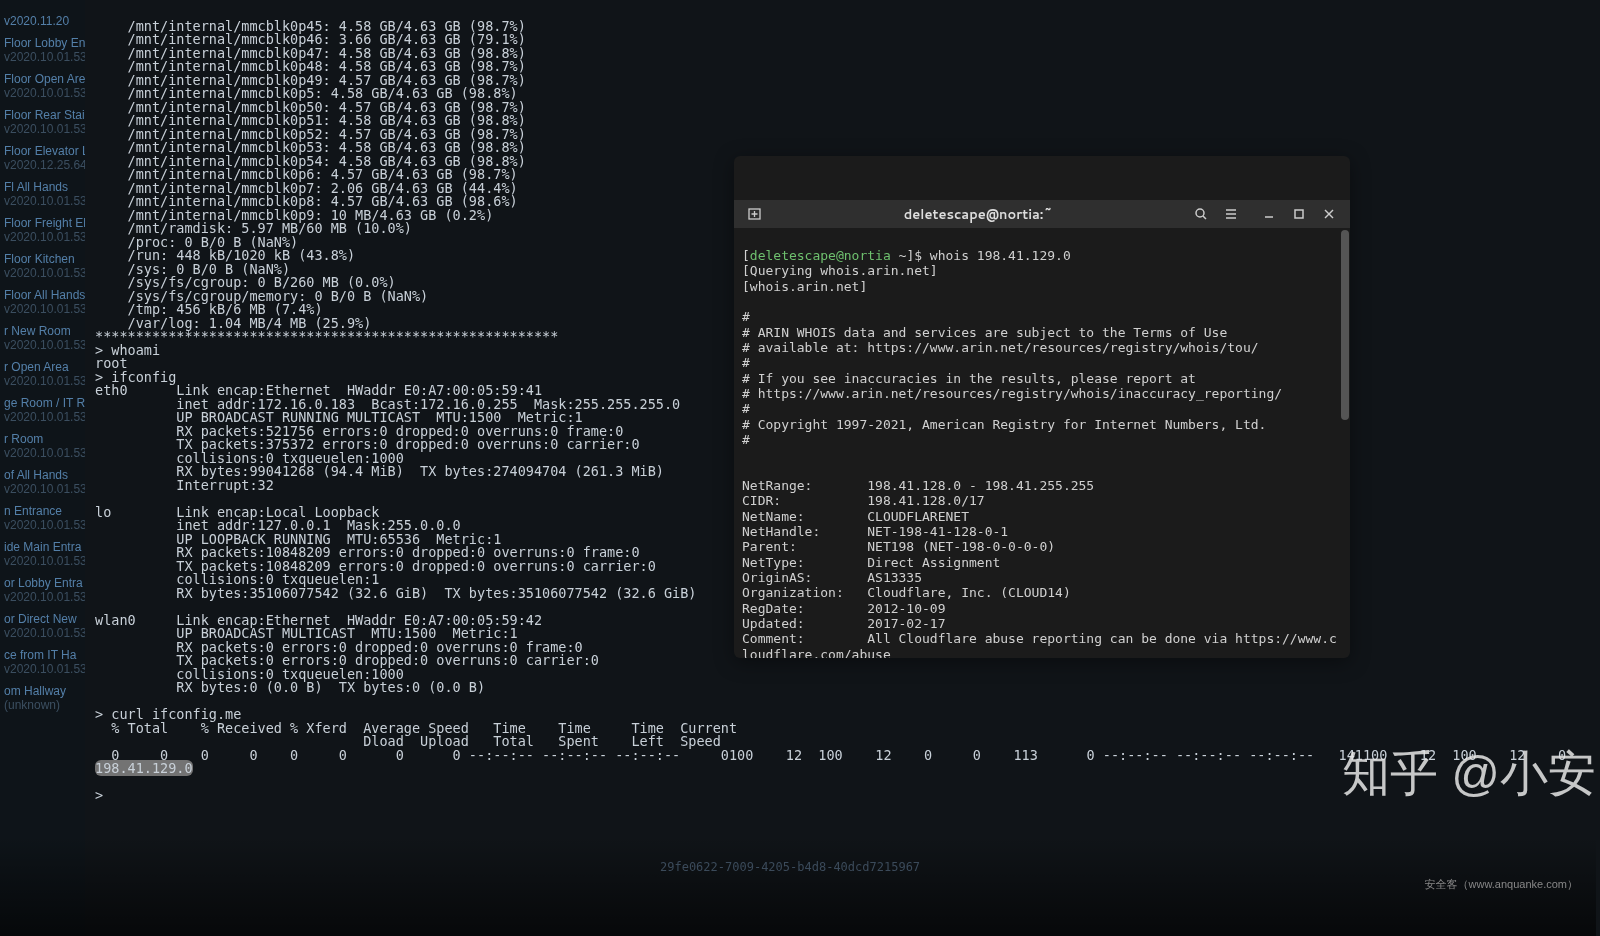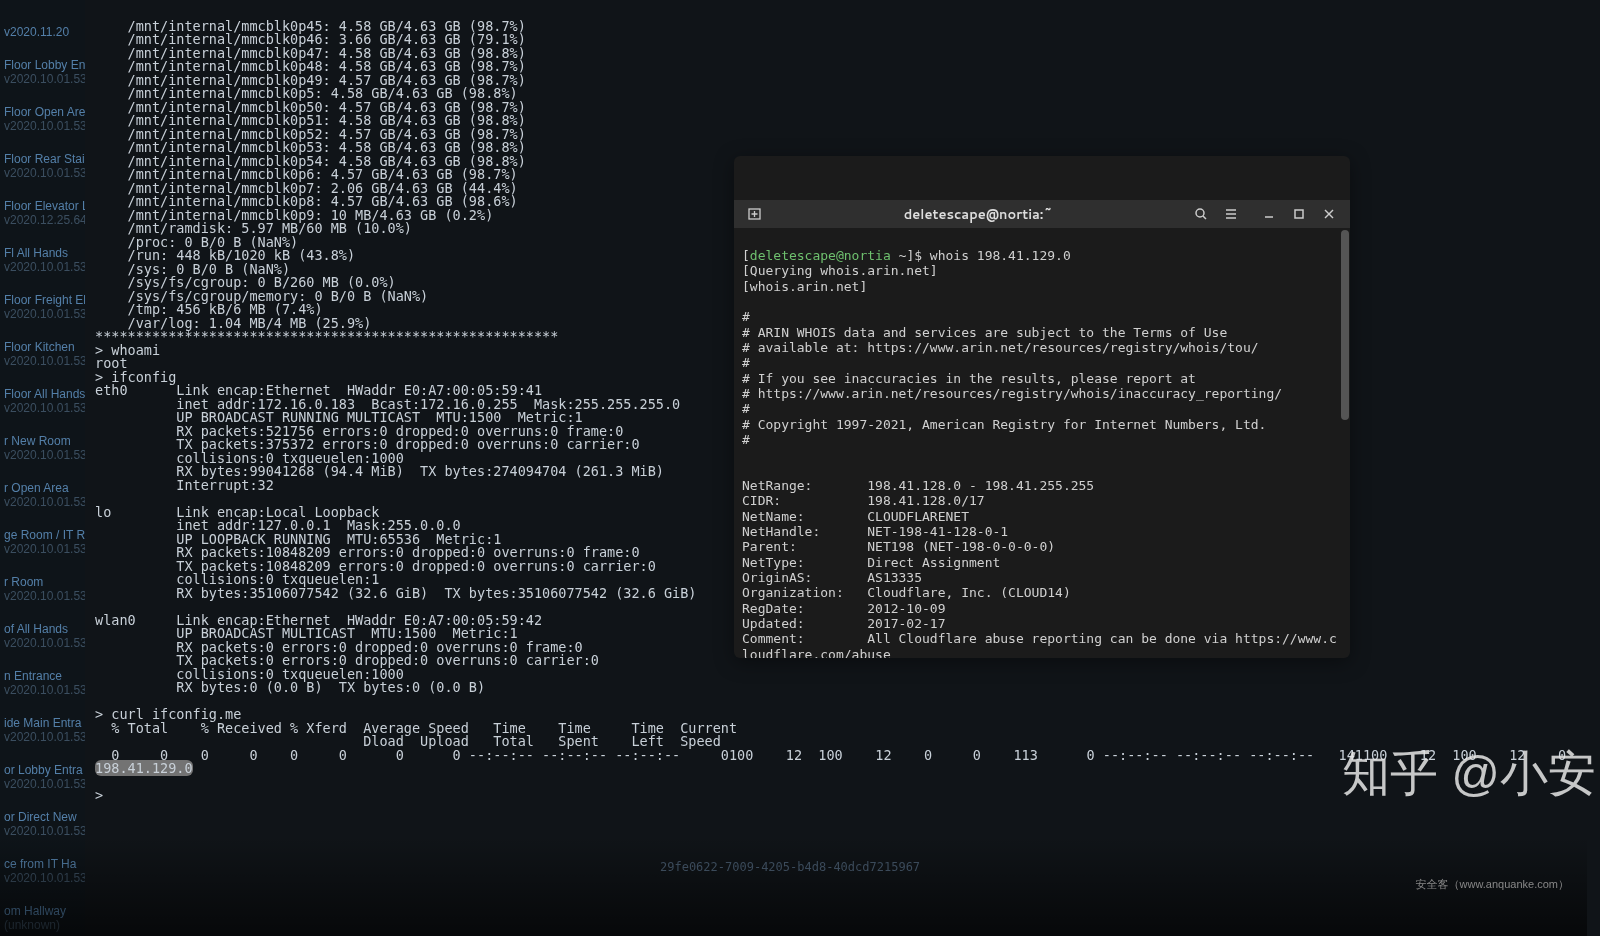--- a/index.html
+++ b/index.html
@@ -27,21 +27,20 @@
   opacity: 0.9;
 }
 .sidebar .item {
   padding: 6px 4px 2px 4px;
   white-space: nowrap;
   overflow: hidden;
 }
 .sidebar .item .t {
   color: #5b8bb8;
   font-size: 12px;
-  margin-top: 11px;
 }
 .sidebar .item .ts {
   color: #405568;
   font-size: 12px;
 }
 
 
 .main-term {
   position: absolute;
   left: 85px; top: 0;
@@ -120,21 +119,21 @@
   right: 4px; bottom: 130px;
   color: rgba(230,230,230,0.85);
   font-family: "Hiragino Sans GB", "Microsoft YaHei", sans-serif;
   font-size: 48px;
   font-weight: 400;
 }
 
 
 .footer {
   position: absolute;
-  left: 0; right: 13px; bottom: 0;
+  left: 0; right: 4px; bottom: 0;
   height: 100px;
   background: linear-gradient(to bottom, rgba(0,0,0,0) 0%, rgba(0,0,0,0.6) 100%);
   padding-left: 32px;
 }
 .footer .hash {
   position: absolute;
   left: 660px; bottom: 62px;
   color: #3b4a5a;
   font-size: 12px;
   font-family: monospace;

